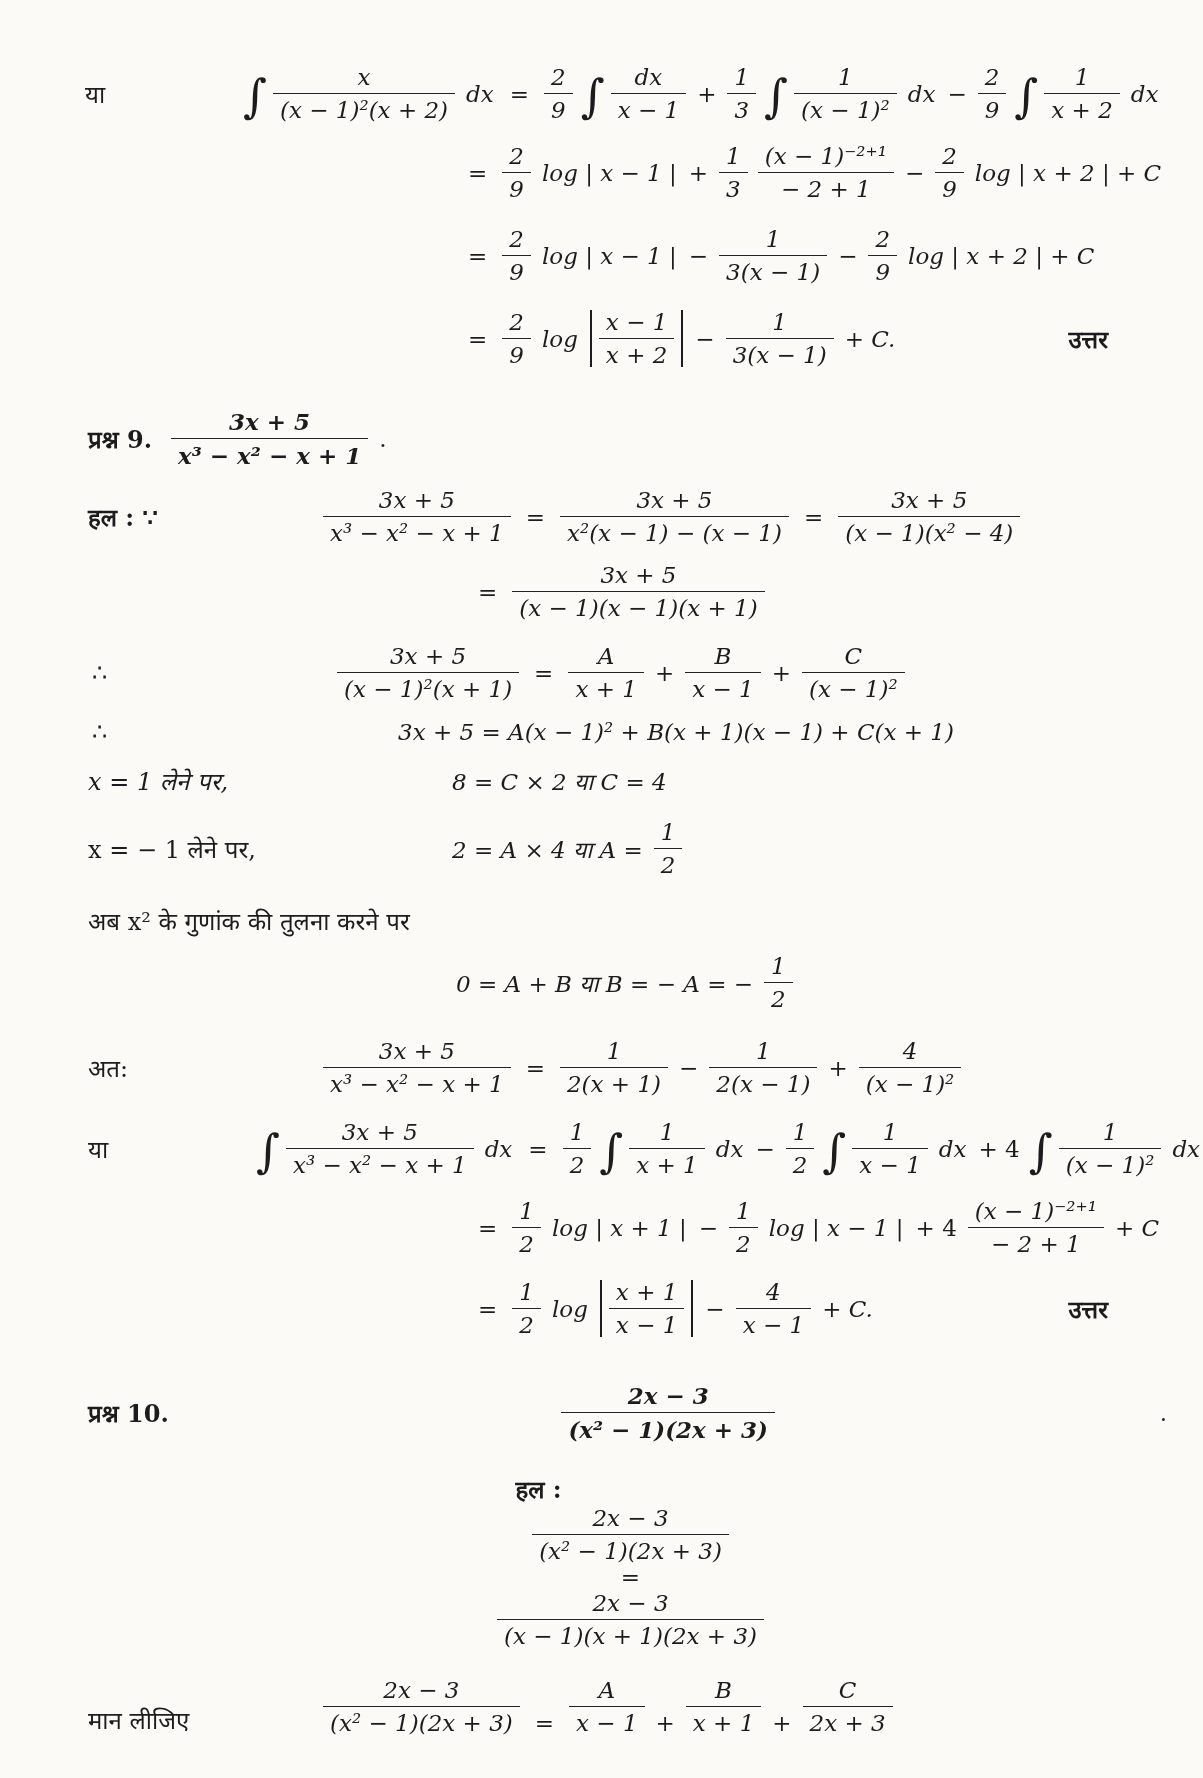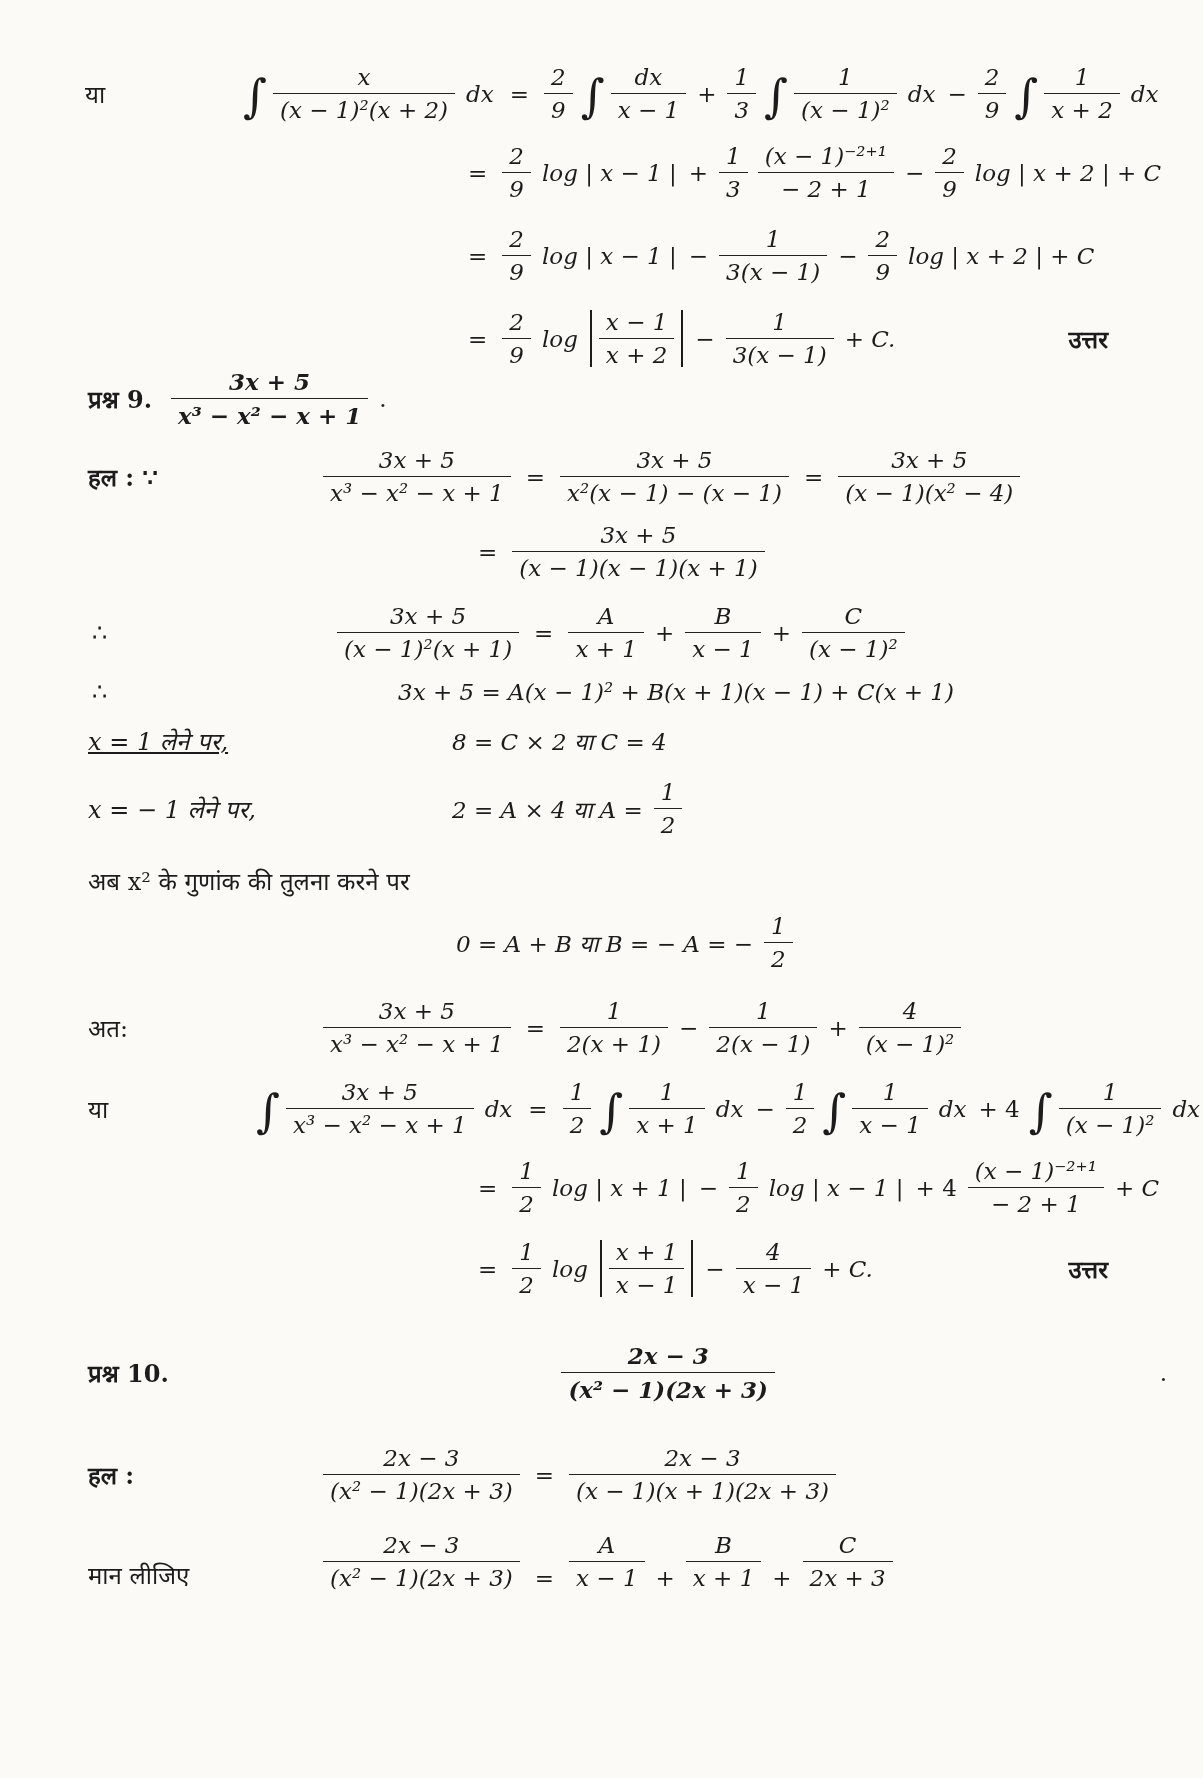--- a/index.html
+++ b/index.html
@@ -166,21 +166,21 @@
       </span>
     <span class="mt up">−</span>
     <span class="fr">
         <span class="nu">1</span>
         <span class="de">3(x − 1)</span>
       </span>
     <span class="mt">+ C.</span>
     <span class="ans">उत्तर</span>
   </div>
 
-  <div class="row" style="padding-left:58px;">
+  <div class="row" style="margin-top:40px; padding-left:58px;">
     <span class="lab bold" style="margin-right:14px;">प्रश्न 9.</span>
     <span class="fr" style="font-weight:bold;">
         <span class="nu">3x + 5</span>
         <span class="de">x³ − x² − x + 1</span>
       </span>
     <span class="mt up">.</span>
   </div>
 
   <div class="row" style="margin-top:18px; padding-left:58px;">
     <span class="lab bold" style="width:230px;">हल : ∵</span>
@@ -230,26 +230,26 @@
         <span class="de">(x − 1)²</span>
       </span>
   </div>
 
   <div class="row" style="margin-top:16px; padding-left:62px;">
     <span class="lab" style="width:300px;">∴</span>
     <span class="mt">3x + 5 = A(x − 1)² + B(x + 1)(x − 1) + C(x + 1)</span>
   </div>
 
   <div class="row" style="margin-top:18px; padding-left:58px;">
-    <span class="lab" style="width:358px; font-style:italic;text-decoration:underline;">x = 1 लेने पर,</span>
+    <span class="lab" style="width:358px; font-style:italic;">x = 1 लेने पर,</span>
     <span class="mt">8 = C × 2 या C = 4</span>
   </div>
 
   <div class="row" style="margin-top:22px; padding-left:58px;">
-    <span class="lab" style="width:358px; font-style:italic;">x = − 1 लेने पर,</span>
+    <span class="lab" style="width:358px; ">x = − 1 लेने पर,</span>
     <span class="mt">2 = A × 4 या A =</span>
     <span class="fr">
         <span class="nu">1</span>
         <span class="de">2</span>
       </span>
   </div>
 
   <div class="row" style="margin-top:26px; padding-left:58px;">
     <span class="lab">अब x² के गुणांक की तुलना करने पर</span>
   </div>
@@ -371,21 +371,21 @@
 
   <div class="row" style="margin-top:44px; padding-left:58px;justify-content:space-between;">
     <span class="lab bold" style="margin-right:14px;">प्रश्न 10.</span>
     <span class="fr" style="font-weight:bold;">
         <span class="nu">2x − 3</span>
         <span class="de">(x² − 1)(2x + 3)</span>
       </span>
     <span class="mt up">.</span>
   </div>
 
-  <div class="row" style="margin-top:42px; padding-left:58px;">
+  <div class="row" style="margin-top:29px; padding-left:58px;flex-direction:column;">
     <span class="lab bold" style="width:230px;">हल :</span>
     <span class="fr">
         <span class="nu">2x − 3</span>
         <span class="de">(x² − 1)(2x + 3)</span>
       </span>
     <span class="mt eqs">=</span>
     <span class="fr">
         <span class="nu">2x − 3</span>
         <span class="de">(x − 1)(x + 1)(2x + 3)</span>
       </span>

